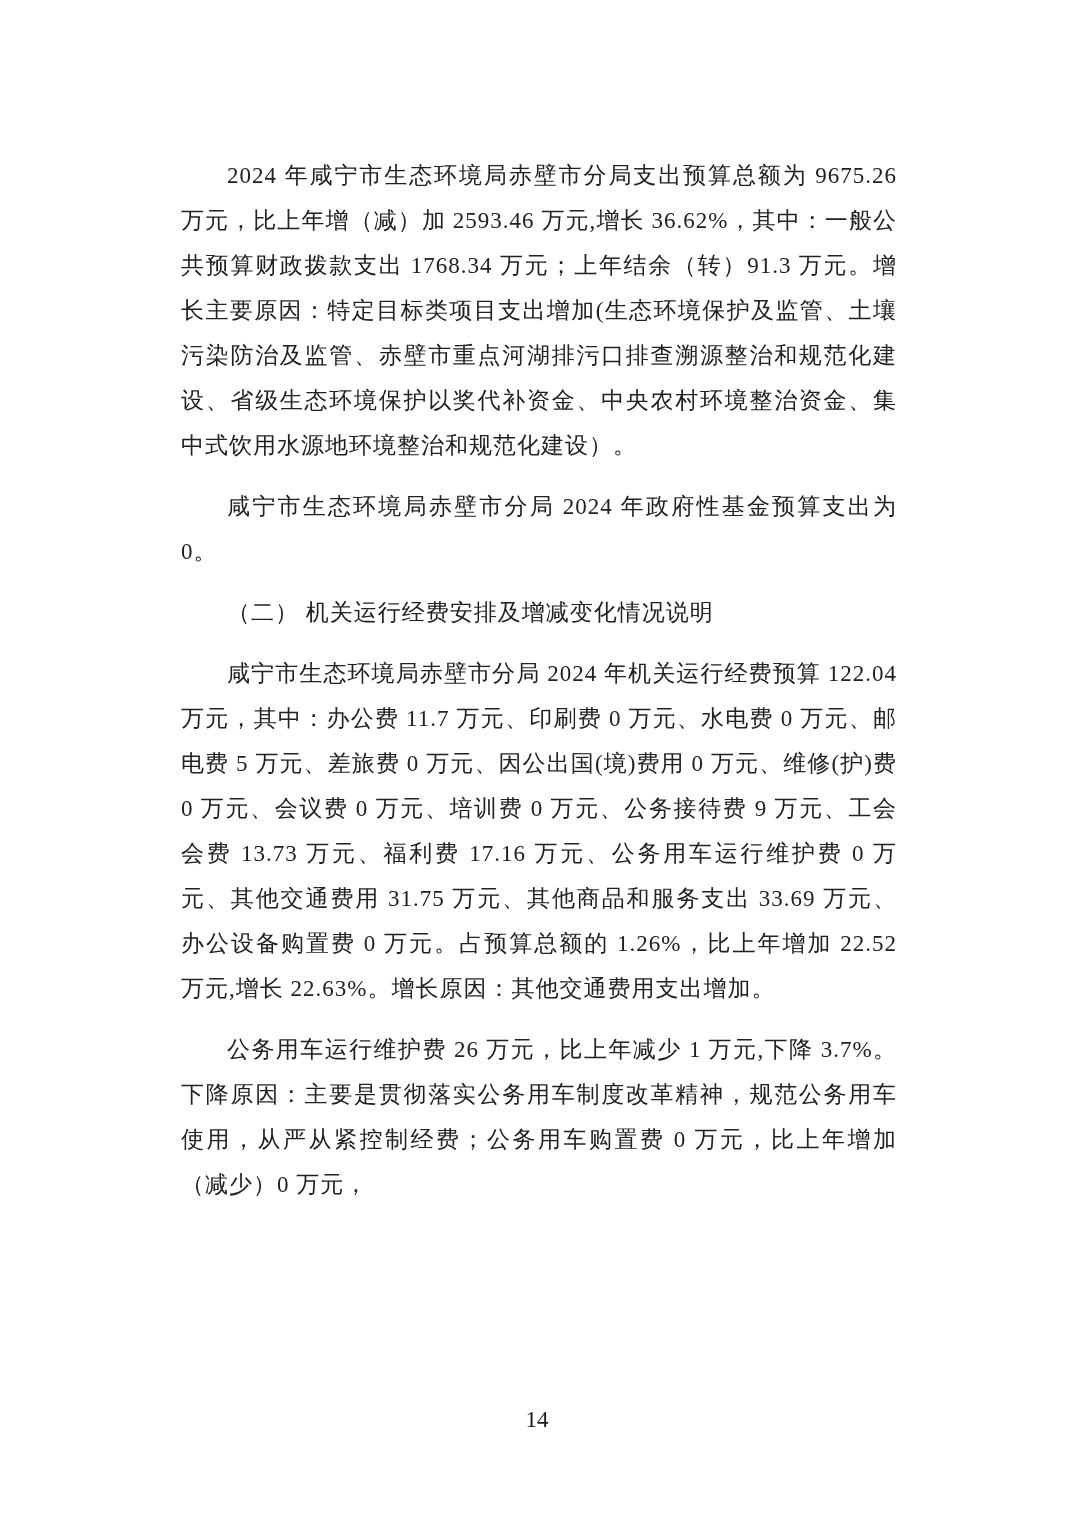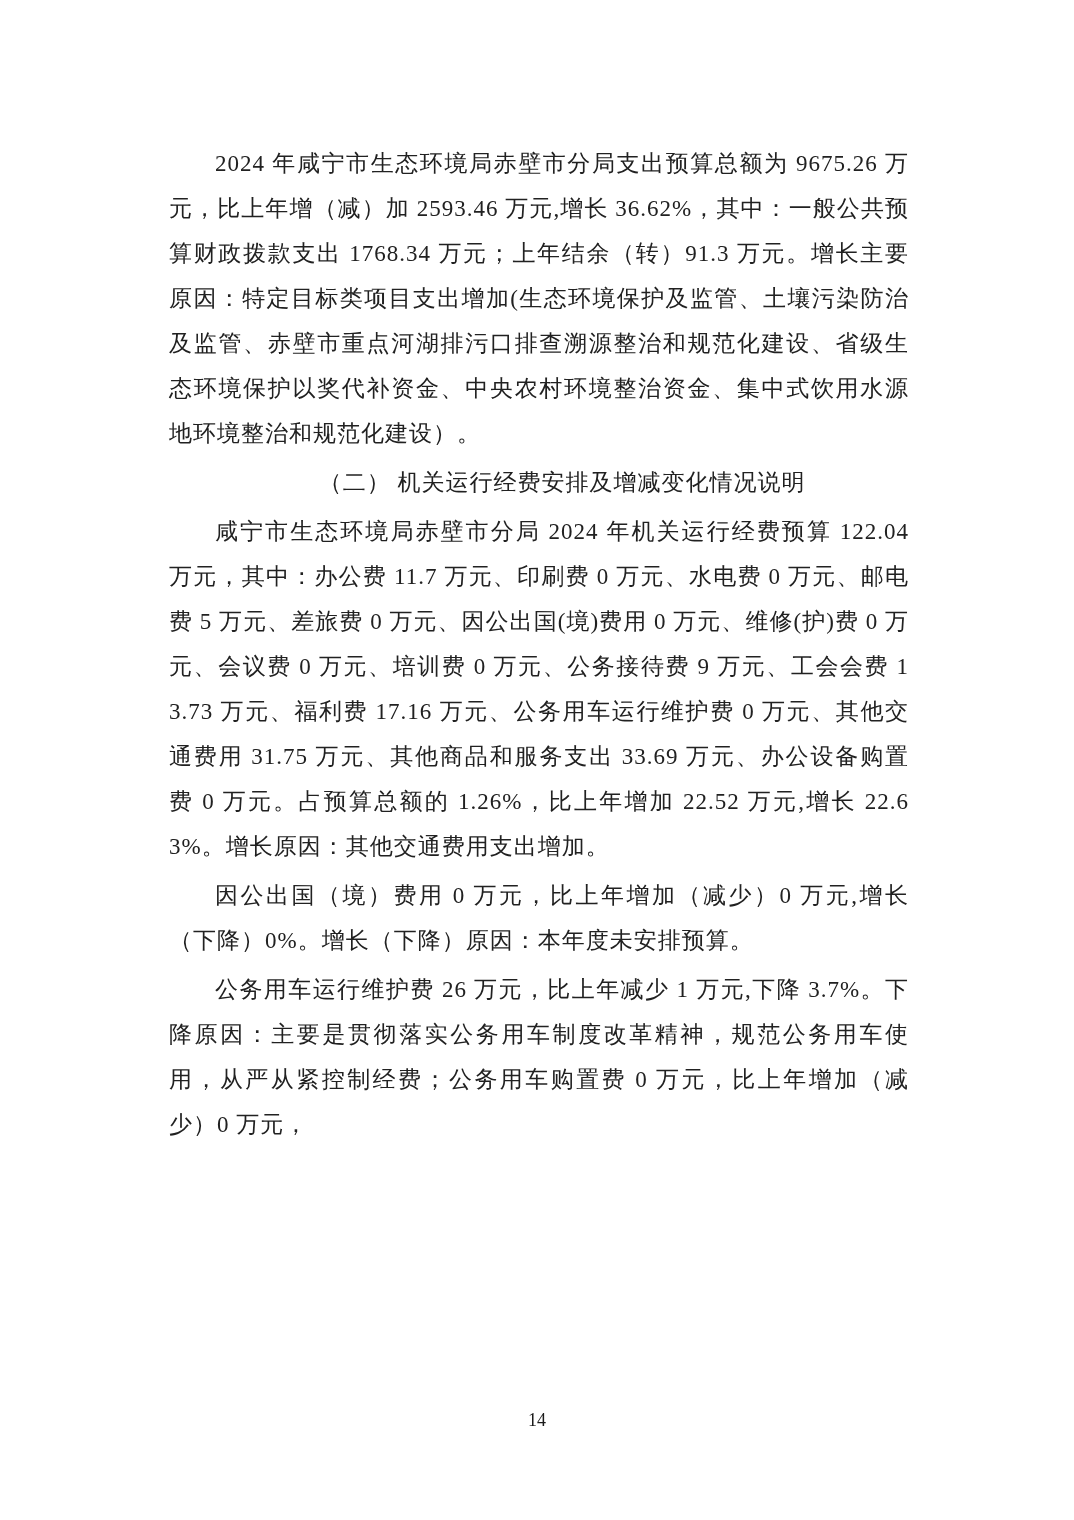--- a/index.html
+++ b/index.html
@@ -16,52 +16,52 @@
     font-family: "Liberation Serif", "DejaVu Serif", serif;
     color: #212121;
   }
   .content {
     position: absolute;
     left: 165px;
     top: 137px;
     width: 748px;
   }
   .content p {
-    margin: 4px;
+    margin: 16px;
     padding: 0;
     font-size: 23px;
     line-height: 45px;
     letter-spacing: 1px;
     text-indent: 2em;
     text-align: justify;
     text-justify: inter-ideograph;
     word-break: break-all;
   }
   .content p.heading {
-    text-align: center;
+    text-align: left;
     font-family: Liberation Serif, serif;
   }
   .page-footer {
     position: absolute;
     left: 0;
     top: 1408px;
     width: 100%;
     text-align: center;
-    font-size: 18px;
+    font-size: 23px;
     line-height: 24px;
     color: #1a1a1a;
     font-family: "Liberation Serif", "DejaVu Serif", serif;
   }
 </style>
 </head>
 <body>
 
 <div class="page">
   <div class="content">
     <p>2024 年咸宁市生态环境局赤壁市分局支出预算总额为 9675.26 万元，比上年增（减）加 2593.46 万元,增长 36.62%，其中：一般公共预算财政拨款支出 1768.34 万元；上年结余（转）91.3 万元。增长主要原因：特定目标类项目支出增加(生态环境保护及监管、土壤污染防治及监管、赤壁市重点河湖排污口排查溯源整治和规范化建设、省级生态环境保护以奖代补资金、中央农村环境整治资金、集中式饮用水源地环境整治和规范化建设）。</p>
+    <p>咸宁市生态环境局赤壁市分局 2024 年政府性基金预算支出为 0。</p>
     <p class="heading">（二） 机关运行经费安排及增减变化情况说明</p>
     <p>咸宁市生态环境局赤壁市分局 2024 年机关运行经费预算 122.04 万元，其中：办公费 11.7 万元、印刷费 0 万元、水电费 0 万元、邮电费 5 万元、差旅费 0 万元、因公出国(境)费用 0 万元、维修(护)费 0 万元、会议费 0 万元、培训费 0 万元、公务接待费 9 万元、工会会费 13.73 万元、福利费 17.16 万元、公务用车运行维护费 0 万元、其他交通费用 31.75 万元、其他商品和服务支出 33.69 万元、办公设备购置费 0 万元。占预算总额的 1.26%，比上年增加 22.52 万元,增长 22.63%。增长原因：其他交通费用支出增加。</p>
-    <p>因公出国（境）费用 0 万元，比上年增加（减少）0 万元,增长（下降）0%。增长（下降）原因：本年度未安排预算。</p>
     <p>公务用车运行维护费 26 万元，比上年减少 1 万元,下降 3.7%。下降原因：主要是贯彻落实公务用车制度改革精神，规范公务用车使用，从严从紧控制经费；公务用车购置费 0 万元，比上年增加（减少）0 万元，</p>
   </div>
 
   <div class="page-footer">14</div>
 </div>
 
 </body></html>

